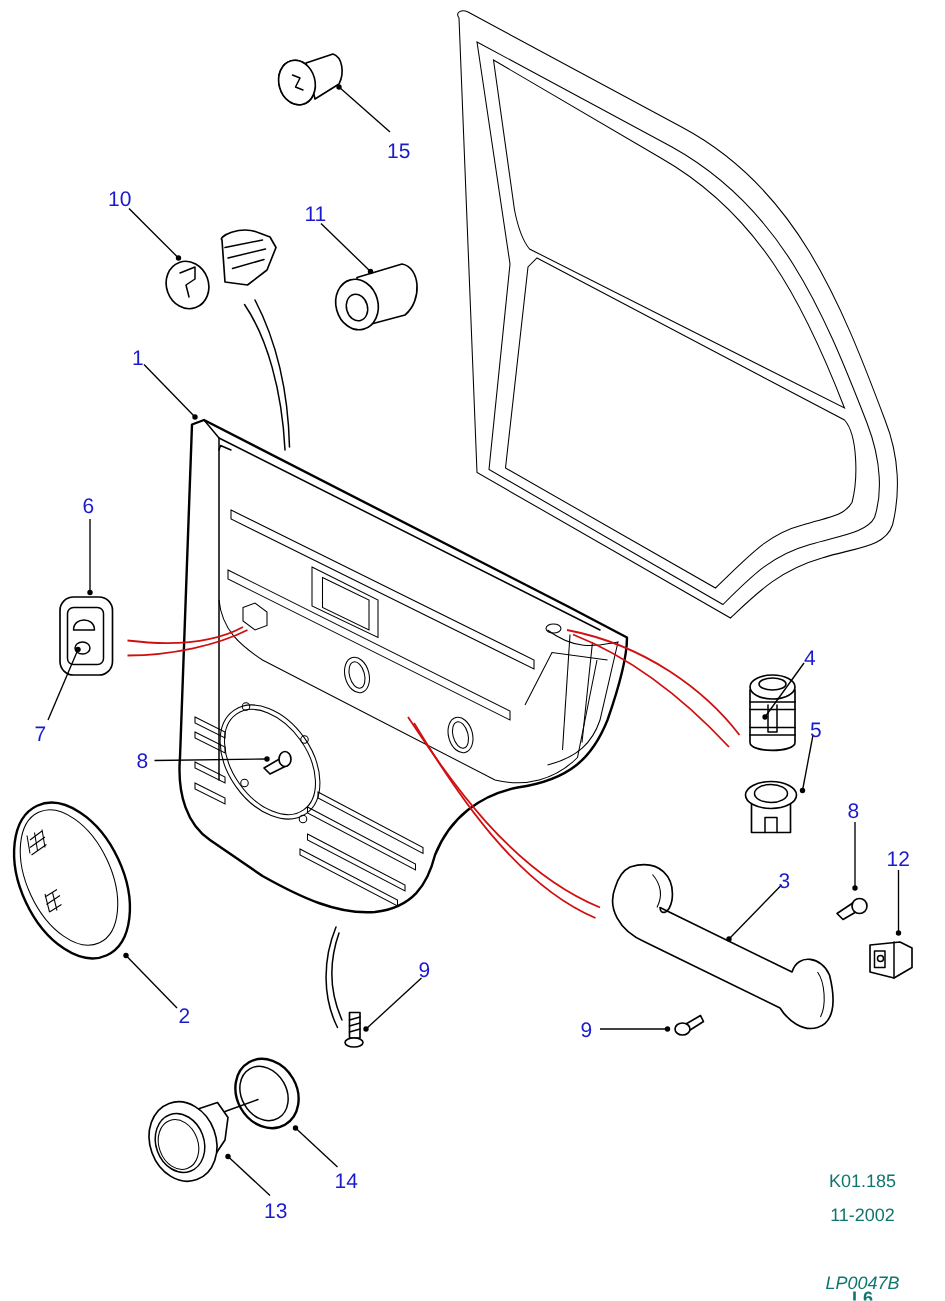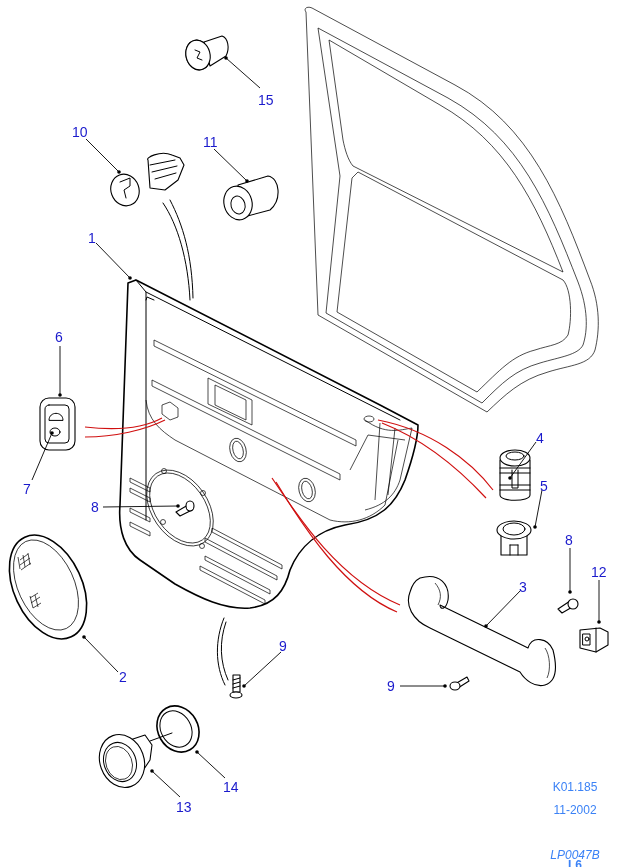--- a/index.html
+++ b/index.html
@@ -6,21 +6,21 @@
     body { width: 630px; height: 867px; position: relative; overflow: hidden; font-family: "Liberation Sans", sans-serif; }
     #diagram { position: absolute; left: 0; top: 0; width: 630px; height: 867px; }
     .ln { fill: none; stroke: #000; stroke-width: 1; stroke-linejoin: round; stroke-linecap: round; }
     .ln2 { fill: none; stroke: #000; stroke-width: 1.6; stroke-linejoin: round; stroke-linecap: round; }
     .thin { fill: none; stroke: #000; stroke-width: 0.7; }
     .fillw { fill: #fff; stroke: #000; stroke-width: 1.1; stroke-linejoin: round; }
     .red { fill: none; stroke: #d01010; stroke-width: 1.2; }
     .leader { stroke: #000; stroke-width: 0.9; fill: none; }
     .dot { fill: #000; }
     .callout { font-family: "Liberation Sans", sans-serif; font-size: 14px; fill: #1a1acc; }
-    .ref { position: absolute; right: 0; width: 110px; text-align: center; font-family: "Liberation Sans", sans-serif; font-size: 12px; color: #3b82f6; }
+    .ref { position: absolute; right: 0; width: 110px; text-align: center; font-family: "Liberation Sans", sans-serif; font-size: 12px; color: #0f766e; }
   </style>
 </head>
 <body>
 
 <svg id="diagram" viewBox="0 0 630 867" xmlns="http://www.w3.org/2000/svg">
 
   <g>
     <path class="thin" d="M306,12 C303,8 308,6 312,8 L455,85 C530,125 560,200 590,280 C600,305 600,330 595,350 C590,365 570,365 548,372 C520,380 505,395 487,412 L318,315 Z"></path>
     <path class="thin" d="M318,28 L448,98 C520,138 548,205 578,282 C588,308 588,330 583,345 C578,355 560,357 540,363 C515,370 502,383 482,403 L326,313 L340,176 Z"></path>
     <path class="thin" d="M329,40 L440,105 C505,142 535,200 563,272 L353,166 C348,160 345,150 343,140 Z"></path>

